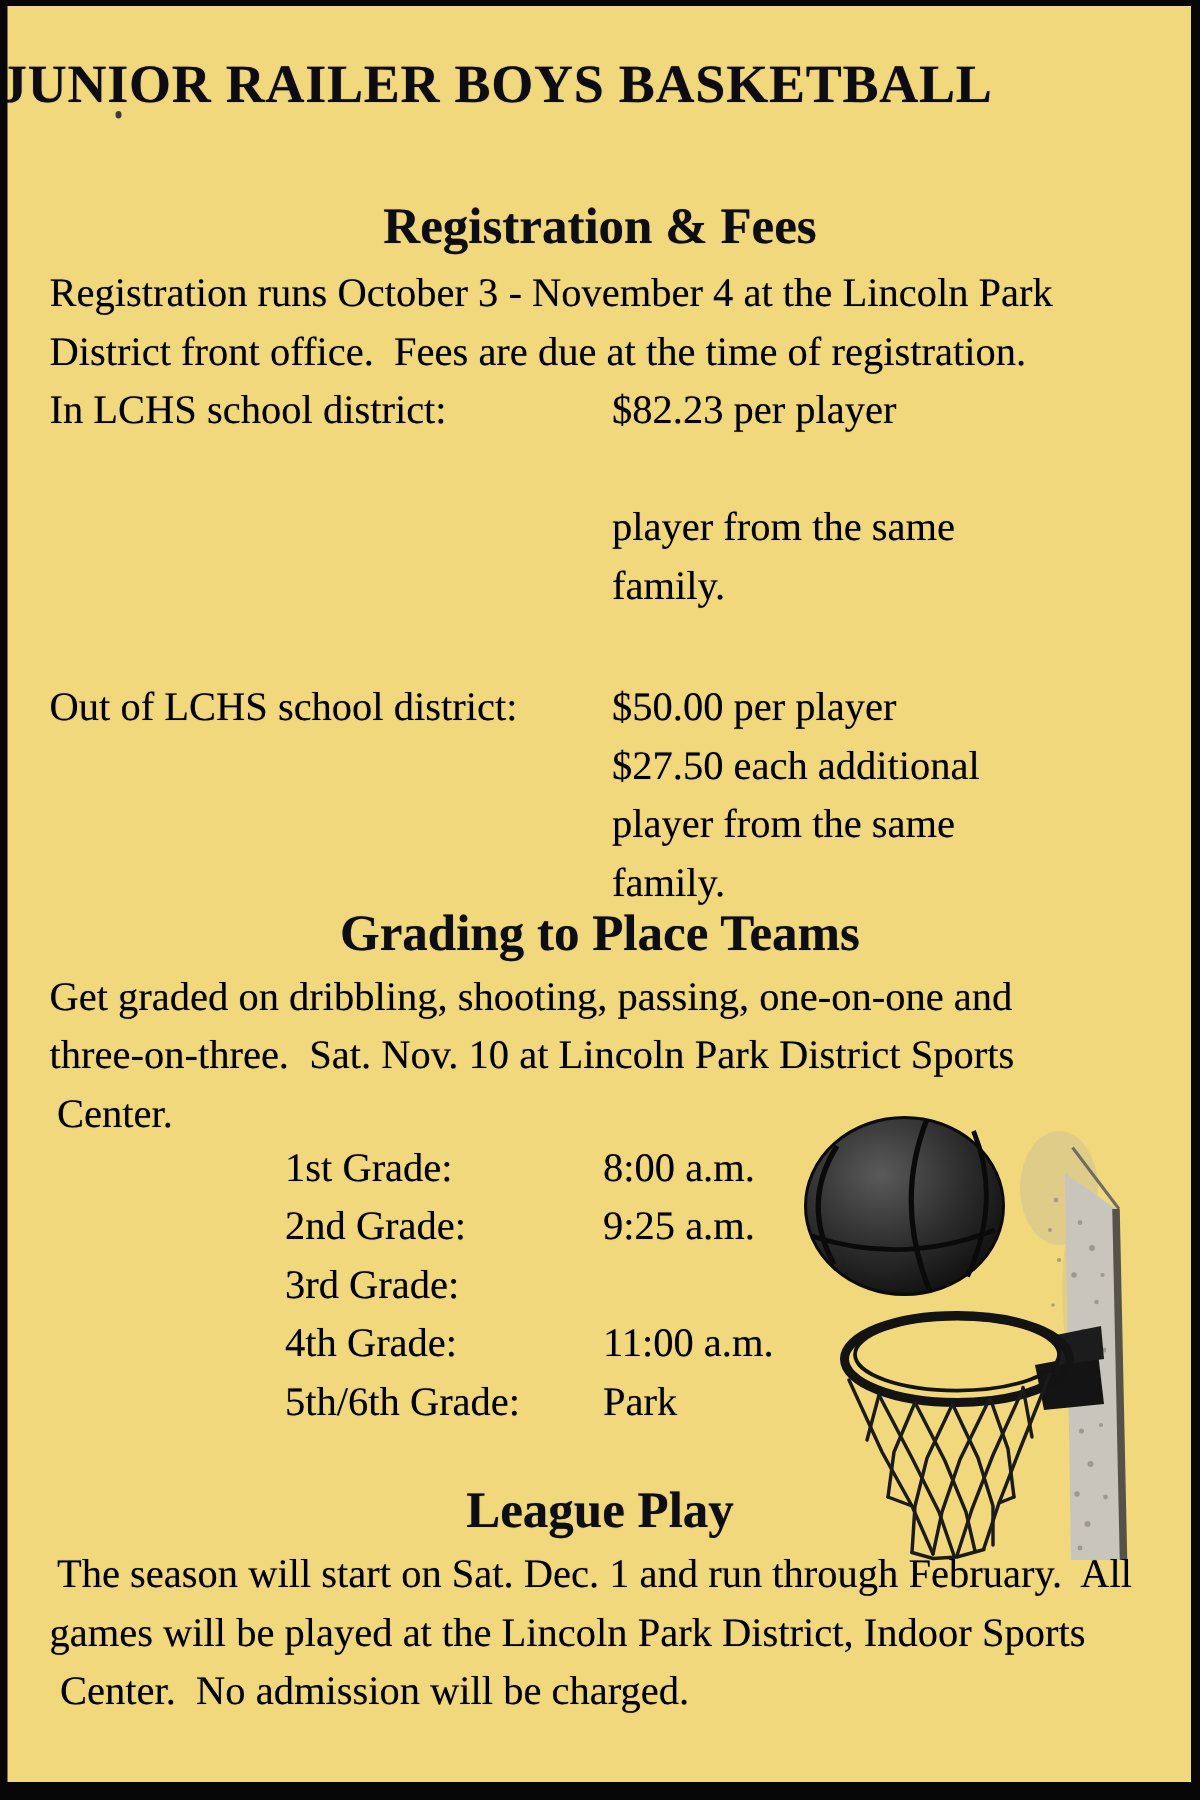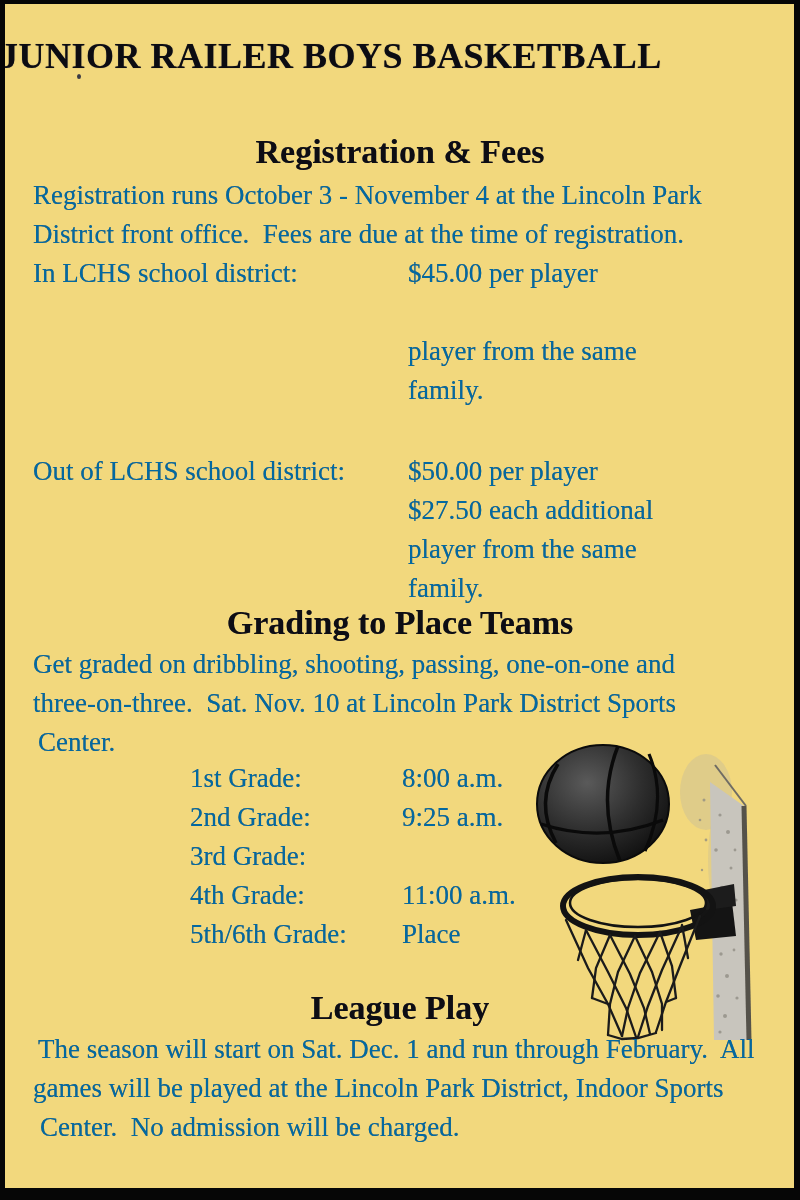--- a/index.html
+++ b/index.html
@@ -24,40 +24,40 @@
     position:absolute; left:77px; top:74px; width:4px; height:5px;
     background:#3a3a44; border-radius:50%;
   }
   .heading {
     position:absolute; left:0; width:100%; text-align:center;
     font-weight:bold; font-size:34px; line-height:36px; color:#0d0d14;
     text-shadow:0 0 0.6px rgba(25,25,60,.55);
   }
   .line {
     position:absolute; font-size:27px; line-height:39px;
-    white-space:pre; color:#0369a1;
+    white-space:pre; color:#000000;
     text-shadow:0 0 0.6px rgba(30,30,70,.5);
   }
   .hoop-art { position:absolute; left:528px; top:740px; width:250px; height:312px; }
 </style>
 </head>
 <body>
 
 <div class="page">
   <div class="frame"></div>
 
   <div class="doc-title">JUNIOR RAILER BOYS BASKETBALL</div>
   <div class="title-dot"></div>
 
   <div class="heading" style="top:134px">Registration &amp; Fees</div>
   <div class="line" style="top:176px; left:33px">Registration runs October 3 - November 4 at the Lincoln Park</div>
   <div class="line" style="top:215px; left:33px">District front office.  Fees are due at the time of registration.</div>
 
   <div class="line" style="top:254px; left:33px">In LCHS school district:</div>
-  <div class="line" style="top:254px; left:408px">$45.00 per player</div>
+  <div class="line" style="top:254px; left:408px">$82.23 per player</div>
   <div class="line" style="top:332px; left:408px">player from the same</div>
   <div class="line" style="top:371px; left:408px">family.</div>
 
   <div class="line" style="top:452px; left:33px">Out of LCHS school district:</div>
   <div class="line" style="top:452px; left:408px">$50.00 per player</div>
   <div class="line" style="top:491px; left:408px">$27.50 each additional</div>
   <div class="line" style="top:530px; left:408px">player from the same</div>
   <div class="line" style="top:569px; left:408px">family.</div>
 
   <div class="heading" style="top:605px">Grading to Place Teams</div>
@@ -66,21 +66,21 @@
   <div class="line" style="top:723px; left:38px">Center.</div>
 
   <div class="line" style="top:759px; left:190px">1st Grade:</div>
   <div class="line" style="top:759px; left:402px">8:00 a.m.</div>
   <div class="line" style="top:798px; left:190px">2nd Grade:</div>
   <div class="line" style="top:798px; left:402px">9:25 a.m.</div>
   <div class="line" style="top:837px; left:190px">3rd Grade:</div>
   <div class="line" style="top:876px; left:190px">4th Grade:</div>
   <div class="line" style="top:876px; left:402px">11:00 a.m.</div>
   <div class="line" style="top:915px; left:190px">5th/6th Grade:</div>
-  <div class="line" style="top:915px; left:402px">Place</div>
+  <div class="line" style="top:915px; left:402px">Park</div>
 
   <svg class="hoop-art" viewBox="0 0 250 312" aria-hidden="true">
     <defs>
       <radialGradient id="ballGrad" cx="38%" cy="32%" r="75%">
         <stop offset="0%" stop-color="#5a5a5a"></stop>
         <stop offset="55%" stop-color="#2e2e2e"></stop>
         <stop offset="100%" stop-color="#0e0e0e"></stop>
       </radialGradient>
     </defs>
 

